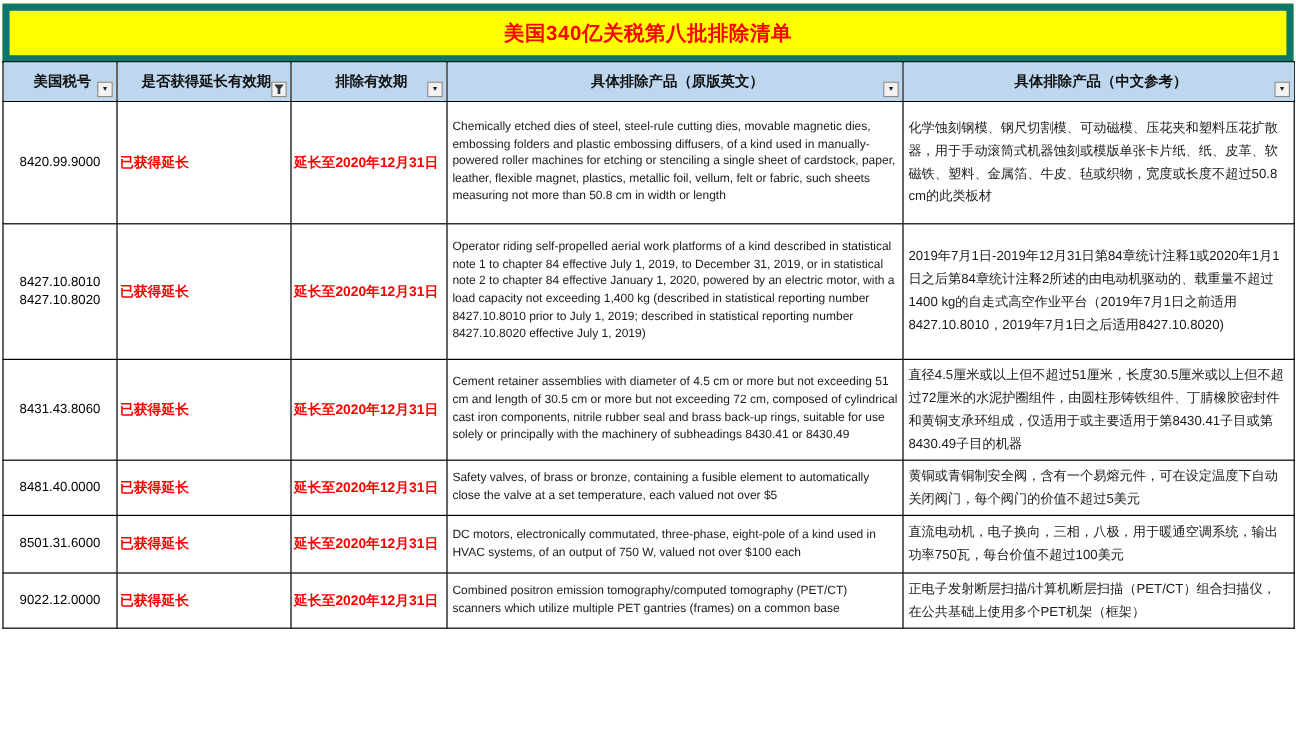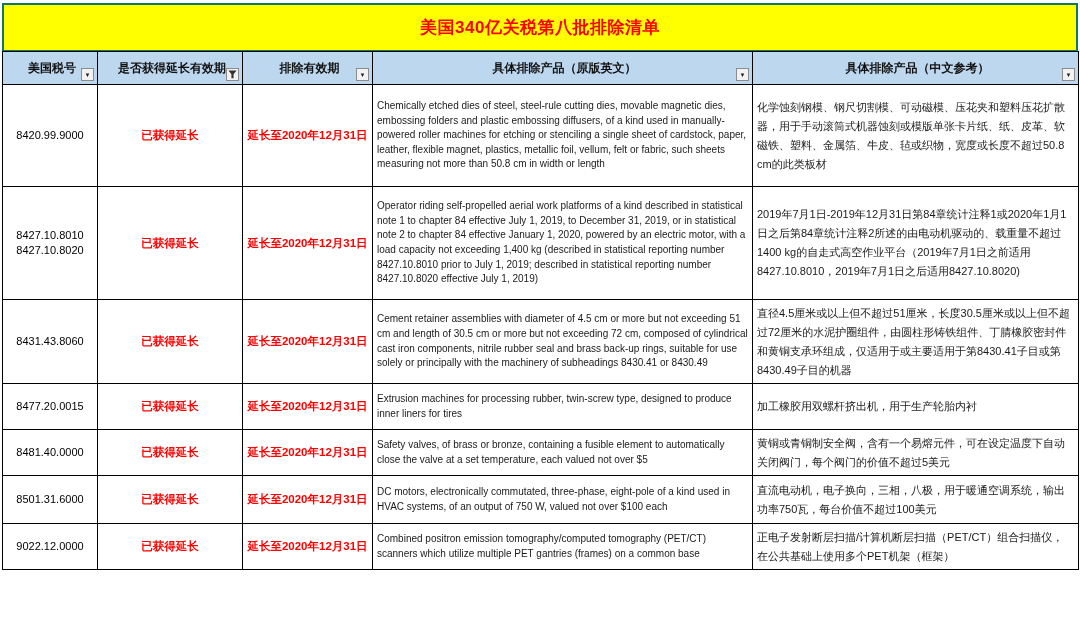--- a/index.html
+++ b/index.html
@@ -3,21 +3,21 @@
 <meta charset="utf-8">
 <style>
   * { box-sizing: border-box; margin: 0; padding: 0; }
   html, body { width: 1080px; height: 618px; background: #ffffff; overflow: hidden; }
   body { font-family: "Liberation Sans", "DejaVu Sans", sans-serif; color: #000; }
   .sheet { padding: 3px 2px 0 2px; width: 1080px; }
 
   .title-bar {
     width: 1076px; height: 49px;
     background: #FFFF00;
-    border: 2px solid #0f766e;
+    border: 6px solid #0f766e;
     display: flex; align-items: center; justify-content: center;
     color: #FF0000; font-weight: bold; font-size: 17px;
     letter-spacing: 0.5px;
   }
 
   table.grid {
     table-layout: fixed; border-collapse: collapse;
     width: 1076px; margin-top: -1px;
   }
   .grid th, .grid td { border: 1px solid #000; vertical-align: middle; overflow: hidden; }
@@ -35,21 +35,21 @@
     cursor: pointer;
   }
   .arrow-glyph { font-size: 6px; color: #222; line-height: 1; }
   .funnel-svg { width: 9px; height: 9px; display: block; }
 
   td.c-code {
     text-align: center; font-size: 11px; white-space: pre-line;
     line-height: 15px; padding: 15px 2px;
   }
   td.c-ext, td.c-val {
-    text-align: center; color: #FF0000; font-weight: bold;
+    color: #FF0000; font-weight: bold;
     font-size: 11.5px; padding: 1px 2px;
   }
   td.c-en {
     font-size: 10px; line-height: 14.6px; text-align: left;
     padding: 1px 4px; color: #1a1a1a;
   }
   td.c-zh {
     font-size: 11px; line-height: 19px; text-align: left;
     padding: 1px 4px; color: #1a1a1a;
   }
@@ -123,27 +123,20 @@
         <td class="c-en">Operator riding self-propelled aerial work platforms of a kind described in statistical note 1 to chapter 84 effective July 1, 2019, to December 31, 2019, or in statistical note 2 to chapter 84 effective January 1, 2020, powered by an electric motor, with a load capacity not exceeding 1,400 kg (described in statistical reporting number 8427.10.8010 prior to July 1, 2019; described in statistical reporting number 8427.10.8020 effective July 1, 2019)</td>
         <td class="c-zh">2019年7月1日-2019年12月31日第84章统计注释1或2020年1月1日之后第84章统计注释2所述的由电动机驱动的、载重量不超过1400 kg的自走式高空作业平台（2019年7月1日之前适用8427.10.8010，2019年7月1日之后适用8427.10.8020)</td>
       </tr>
       <tr style="height:84px">
         <td class="c-code">8431.43.8060</td>
         <td class="c-ext">已获得延长</td>
         <td class="c-val">延长至2020年12月31日</td>
         <td class="c-en">Cement retainer assemblies with diameter of 4.5 cm or more but not exceeding 51 cm and length of 30.5 cm or more but not exceeding 72 cm, composed of cylindrical cast iron components, nitrile rubber seal and brass back-up rings, suitable for use solely or principally with the machinery of subheadings 8430.41 or 8430.49</td>
         <td class="c-zh">直径4.5厘米或以上但不超过51厘米，长度30.5厘米或以上但不超过72厘米的水泥护圈组件，由圆柱形铸铁组件、丁腈橡胶密封件和黄铜支承环组成，仅适用于或主要适用于第8430.41子目或第8430.49子目的机器</td>
       </tr>
-      <tr style="height:31px">
-        <td class="c-code">8477.20.0015</td>
-        <td class="c-ext">已获得延长</td>
-        <td class="c-val">延长至2020年12月31日</td>
-        <td class="c-en">Extrusion machines for processing rubber, twin-screw type, designed to produce inner liners for tires</td>
-        <td class="c-zh">加工橡胶用双螺杆挤出机，用于生产轮胎内衬</td>
-      </tr>
       <tr style="height:44px">
         <td class="c-code">8481.40.0000</td>
         <td class="c-ext">已获得延长</td>
         <td class="c-val">延长至2020年12月31日</td>
         <td class="c-en">Safety valves, of brass or bronze, containing a fusible element to automatically close the valve at a set temperature, each valued not over $5</td>
         <td class="c-zh">黄铜或青铜制安全阀，含有一个易熔元件，可在设定温度下自动关闭阀门，每个阀门的价值不超过5美元</td>
       </tr>
       <tr style="height:48px">
         <td class="c-code">8501.31.6000</td>
         <td class="c-ext">已获得延长</td>

